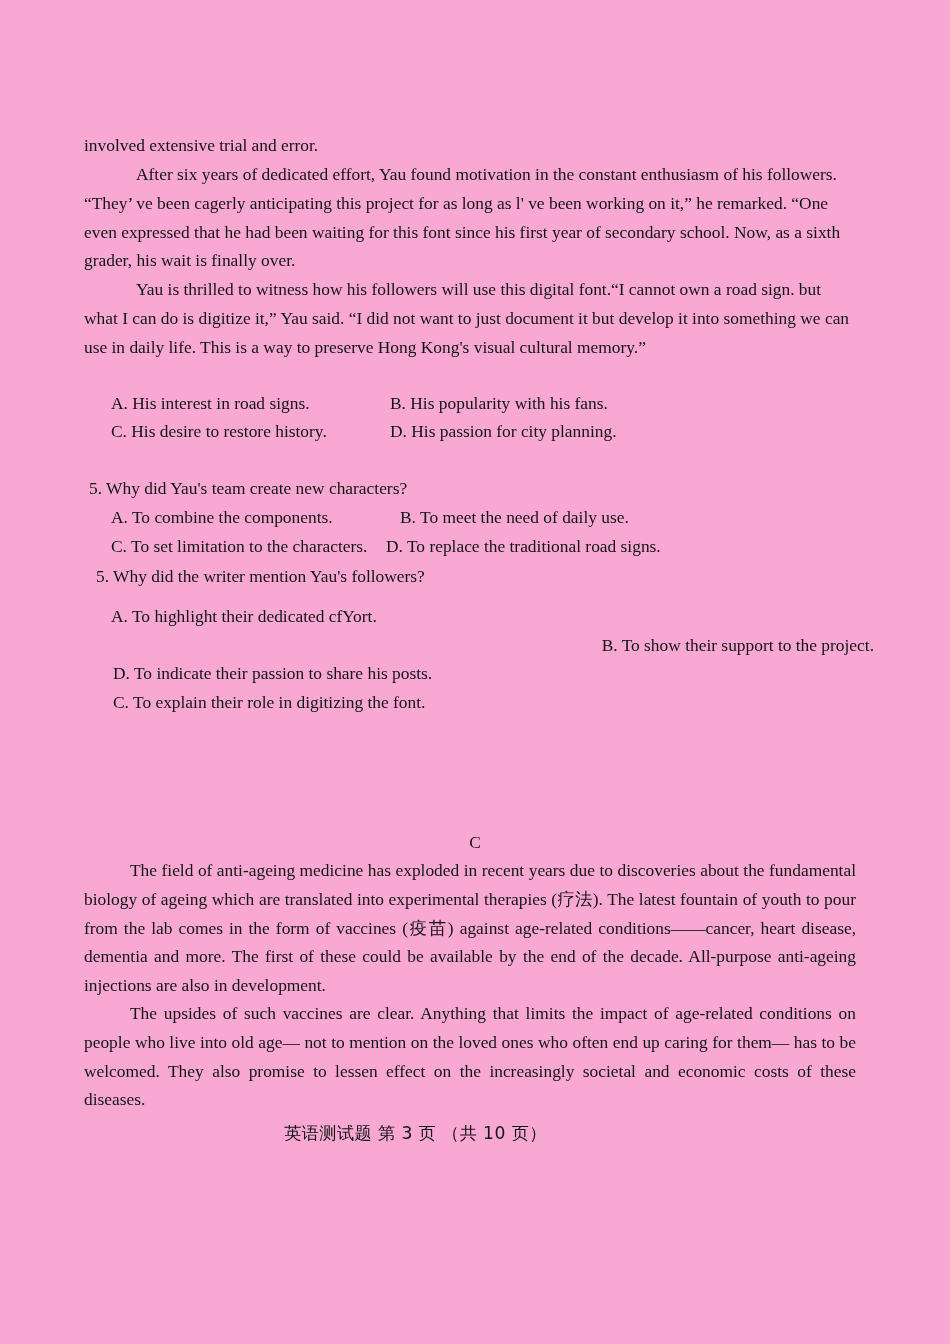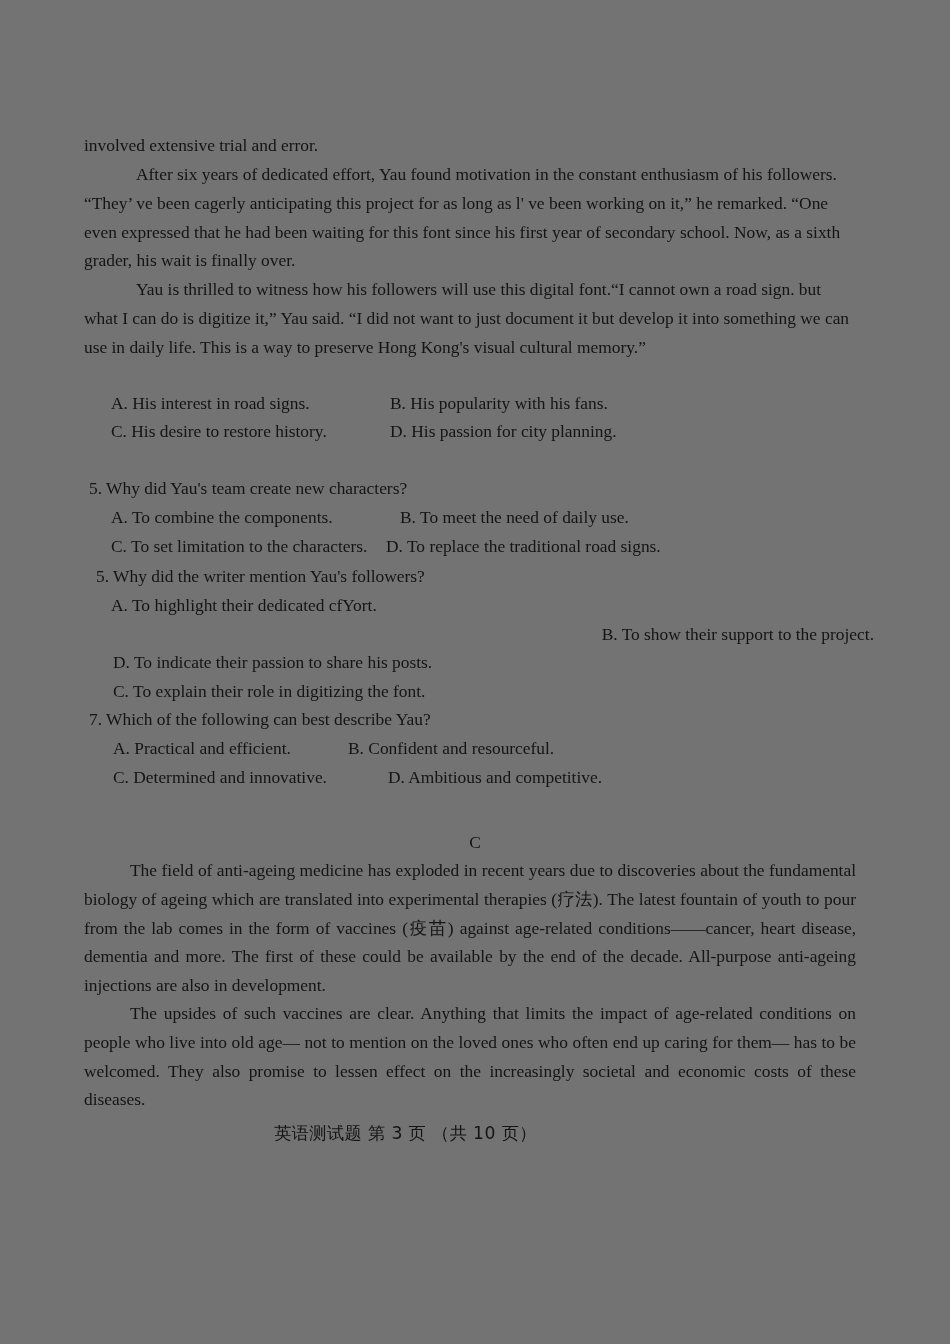--- a/index.html
+++ b/index.html
@@ -14,21 +14,21 @@
     font-family: "Liberation Serif", "DejaVu Serif", serif;
     color: #111111;
     overflow: hidden;
   }
 
   .page {
     position: absolute;
     left: 0; top: 0;
     width: 950px;
     height: 1344px;
-    background: #737373;
+    background: #f9a8d4;
   }
 
   
   .tblock {
     position: absolute;
     font-size: 17.4px;
     line-height: 28.8px;
     color: #141414;
     -webkit-font-smoothing: antialiased;
   }
@@ -83,21 +83,21 @@
     text-align: center;
     font-size: 17.4px;
     line-height: 28px;
     color: #141414;
   }
 
   
   .footer {
     position: absolute;
     width: 807px;
-    left: 2px;
+    left: 12px;
     text-align: center;
     font-size: 17.2px;
     line-height: 26px;
     color: #141414;
     font-family: "DejaVu Sans", "Liberation Sans", sans-serif;
   }
   .footer .cn {
     font-family: "DejaVu Sans", sans-serif;
     letter-spacing: 0.4px;
   }
@@ -125,31 +125,26 @@
   </div>
 
   <div class="tblock qlist" style="top:474px;">
     <p class="q-stem pad-c">5. Why did Yau's team create new characters?</p>
     <p class="opt-row" style="padding-left:27px;"><span class="opt-left" style="width:289px;">A. To combine the components.</span><span>B. To meet the need of daily use.</span></p>
     <p class="opt-row" style="padding-left:27px;"><span class="opt-left" style="width:275px;">C. To set limitation to the characters.</span><span>D. To replace the traditional road signs.</span></p>
   </div>
 
   <div class="tblock qlist" style="top:562px;">
     <p class="q-stem pad-b">5. Why did the writer mention Yau's followers?</p>
-    <p class="opt-row" style="padding-left:27px;"><span>A. To highlight their dedicated cfYort.</span></p>
+    <p class="opt-row" style="padding-left:27px;margin-top:11px;"><span>A. To highlight their dedicated cfYort.</span></p>
     <p class="opt-row" style="padding-left:20px;text-align:right;"><span>B. To show their support to the project.</span></p>
     <p class="opt-row" style="padding-left:29px;"><span>D. To indicate their passion to share his posts.</span></p>
     <p class="opt-row" style="padding-left:29px;"><span>C. To explain their role in digitizing the font.</span></p>
   </div>
 
-  <div class="tblock qlist" style="top:705px;">
-    <p class="q-stem pad-c">7. Which of the following can best describe Yau?</p>
-    <p class="opt-row" style="padding-left:29px;"><span class="opt-left" style="width:235px;">A. Practical and efficient.</span><span>B. Confident and resourceful.</span></p>
-    <p class="opt-row" style="padding-left:29px;"><span class="opt-left" style="width:275px;">C. Determined and innovative.</span><span>D. Ambitious and competitive.</span></p>
-  </div>
 
   <div class="section-letter" style="top:828px;">
     <span>C</span>
   </div>
 
   <div class="tblock passage justify" style="top:856px;">
     <p class="indent-sm">The field of anti-ageing medicine has exploded in recent years due to discoveries about the fundamental biology of ageing which are translated into experimental therapies (疗法). The latest fountain of youth to pour from the lab comes in the form of vaccines (疫苗) against age-related conditions——cancer, heart disease, dementia and more. The first of these could be available by the end of the decade. All-purpose anti-ageing injections are also in development.</p>
   </div>
 
   <div class="tblock passage justify" style="top:999px;">

